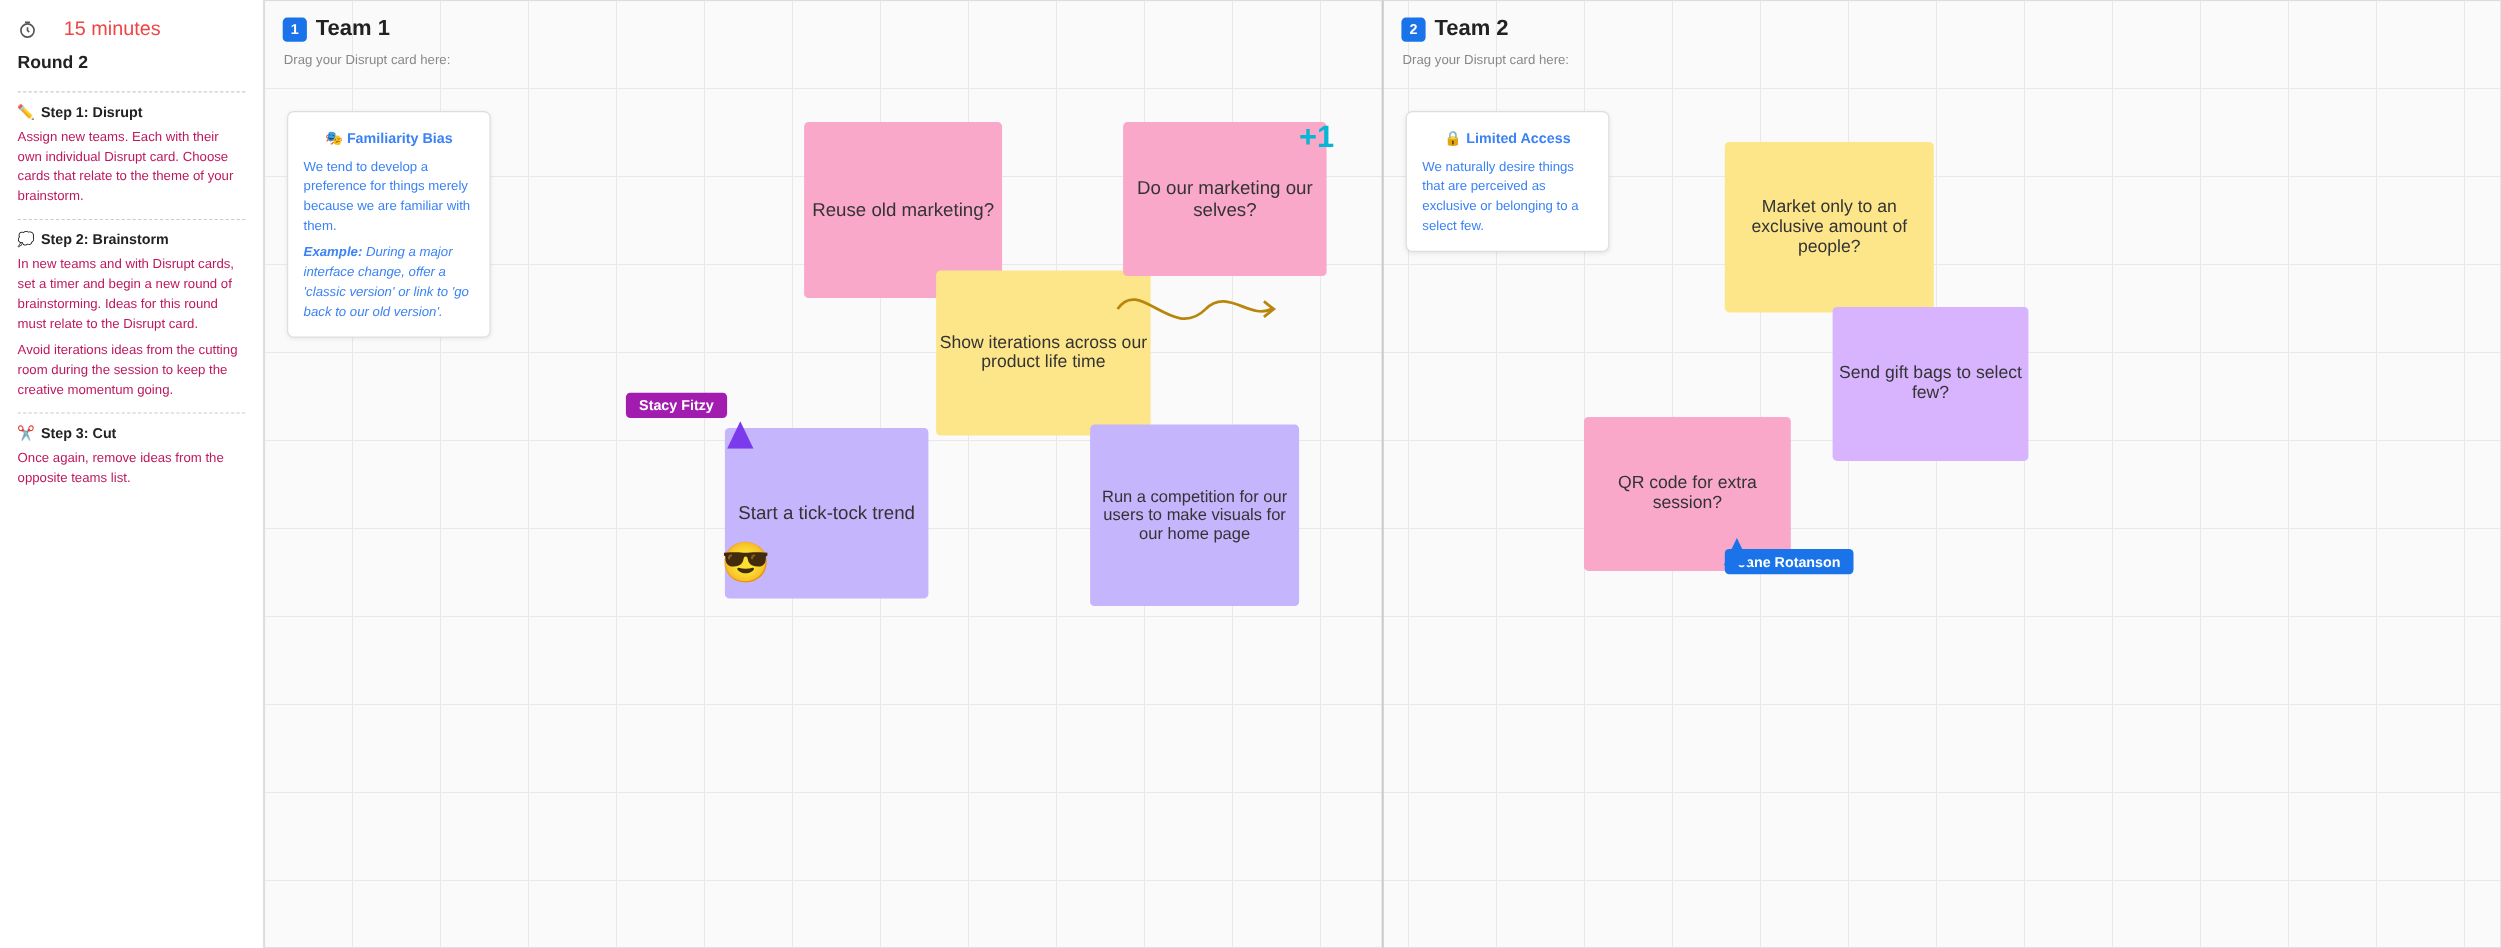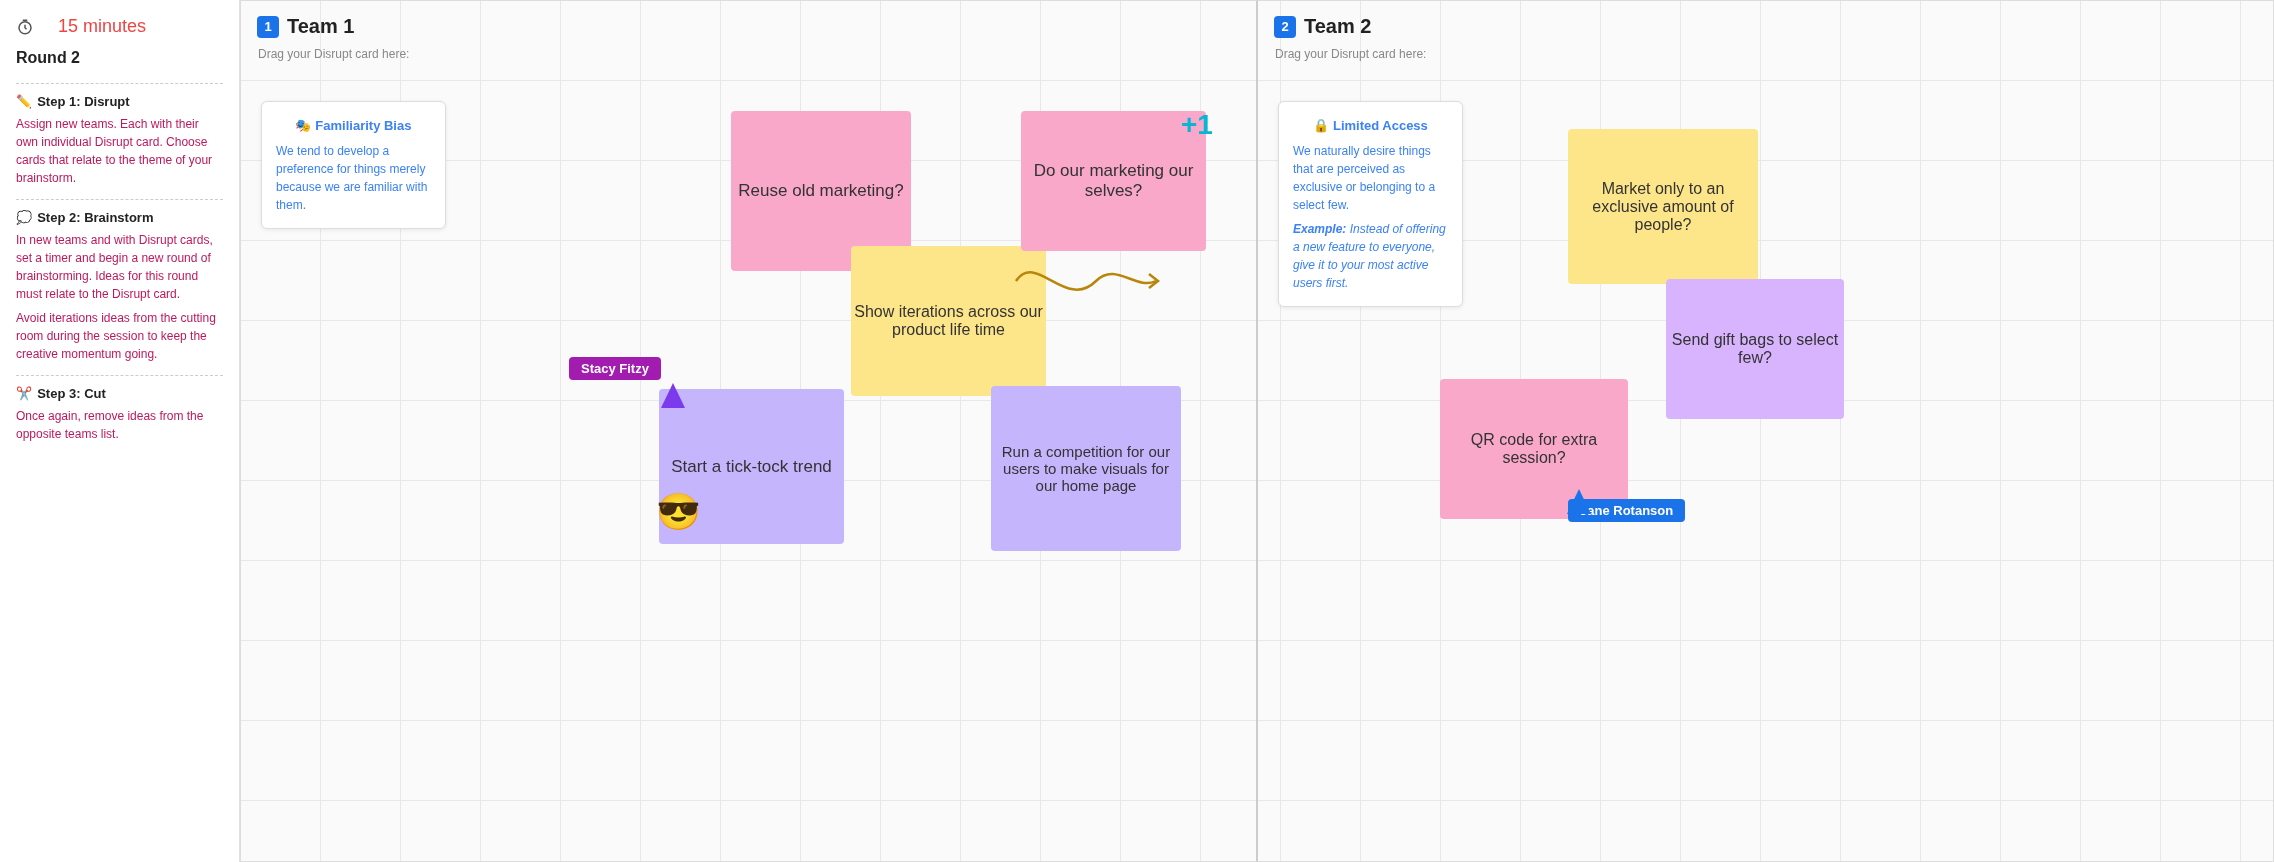--- a/index.html
+++ b/index.html
@@ -281,20 +281,23 @@
       <div class="team-panel" style="border-right: 2px solid #ccc;">
         <div class="team-header">
           <div class="team-badge">1</div>
           <div class="team-name">Team 1</div>
         </div>
         <div class="drop-zone-label">Drag your Disrupt card here:</div>
 
         <div class="disrupt-card" style="top: 100px; left: 20px; width: 185px;">
           <div class="card-title">🎭 Familiarity Bias</div>
           <div>We tend to develop a preference for things merely because we are familiar with them.</div>
+          <div class="card-example">
+            <strong>Example:</strong> <span>During a major interface change, offer a 'classic version' or link to 'go back to our old version'.</span>
+          </div>
         </div>
 
         <div class="sticky sticky-pink" style="top: 110px; left: 490px; width: 180px; height: 160px;">
           <span>Reuse old marketing?</span>
         </div>
 
         <div class="sticky sticky-yellow" style="top: 245px; left: 610px; width: 195px; height: 150px; font-size: 16px;">
           <span>Show iterations across our product life time</span>
         </div>
 
@@ -338,23 +341,20 @@
       <div class="team-panel" style="border-left: none;">
         <div class="team-header">
           <div class="team-badge">2</div>
           <div class="team-name">Team 2</div>
         </div>
         <div class="drop-zone-label">Drag your Disrupt card here:</div>
 
         <div class="disrupt-card" style="top: 100px; left: 20px; width: 185px;">
           <div class="card-title">🔒 Limited Access</div>
           <div>We naturally desire things that are perceived as exclusive or belonging to a select few.</div>
-          <div class="card-example">
-            <strong>Example:</strong> <span>Instead of offering a new feature to everyone, give it to your most active users first.</span>
-          </div>
         </div>
 
         <div class="sticky sticky-yellow" style="top: 128px; left: 310px; width: 190px; height: 155px; font-size: 16px;">
           <span>Market only to an exclusive amount of people?</span>
         </div>
 
         <div class="sticky" style="top: 278px; left: 408px; width: 178px; height: 140px; background: #d8b4fe; font-size: 16px;">
           <span>Send gift bags to select few?</span>
         </div>
 

